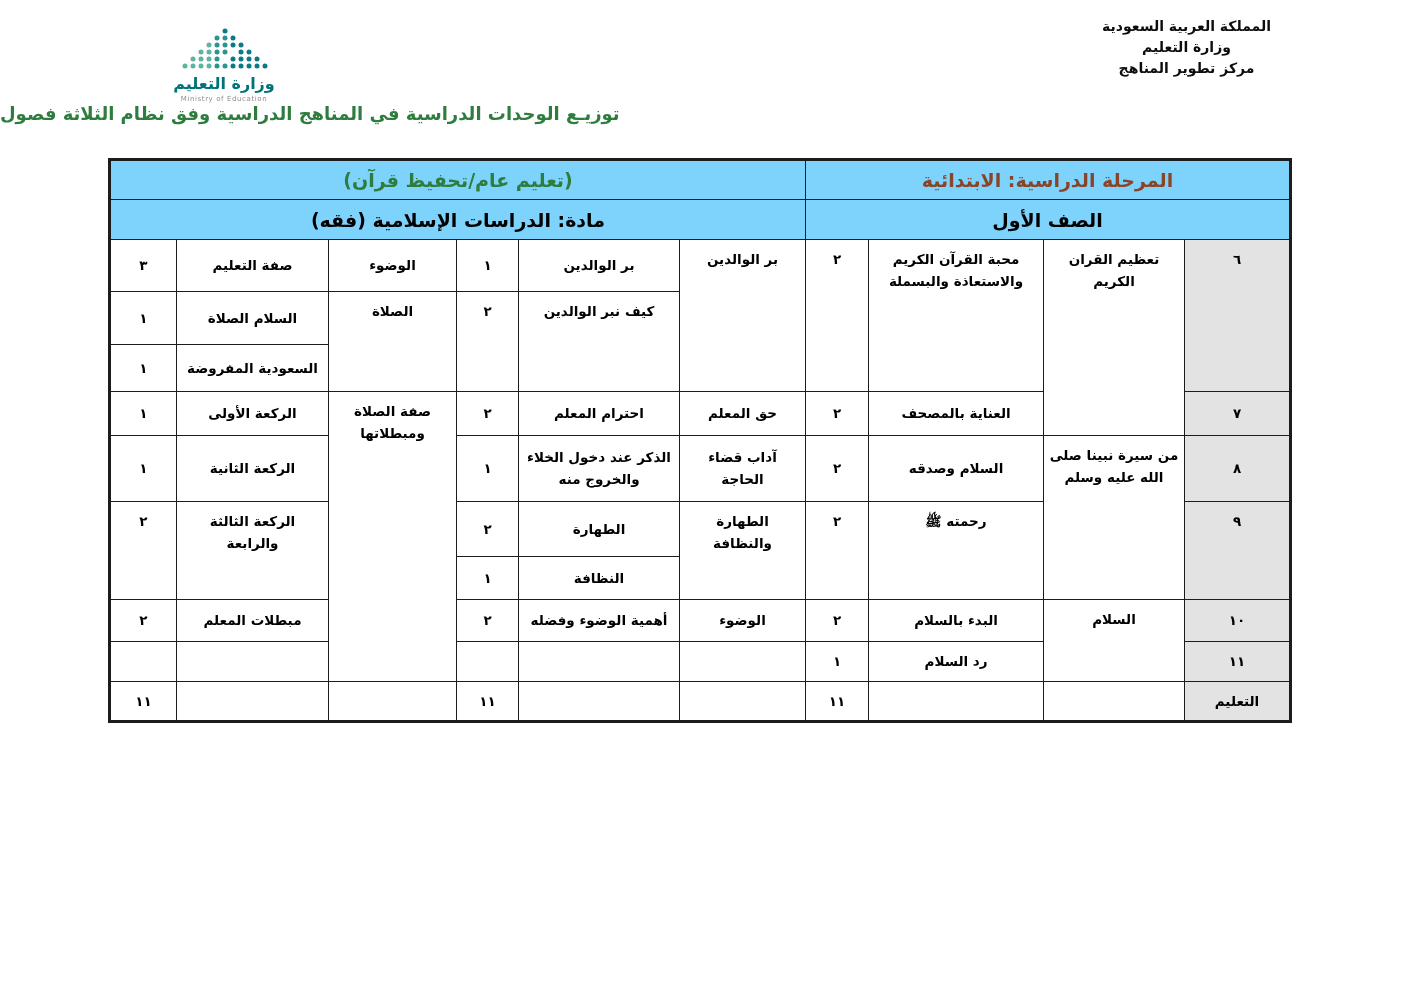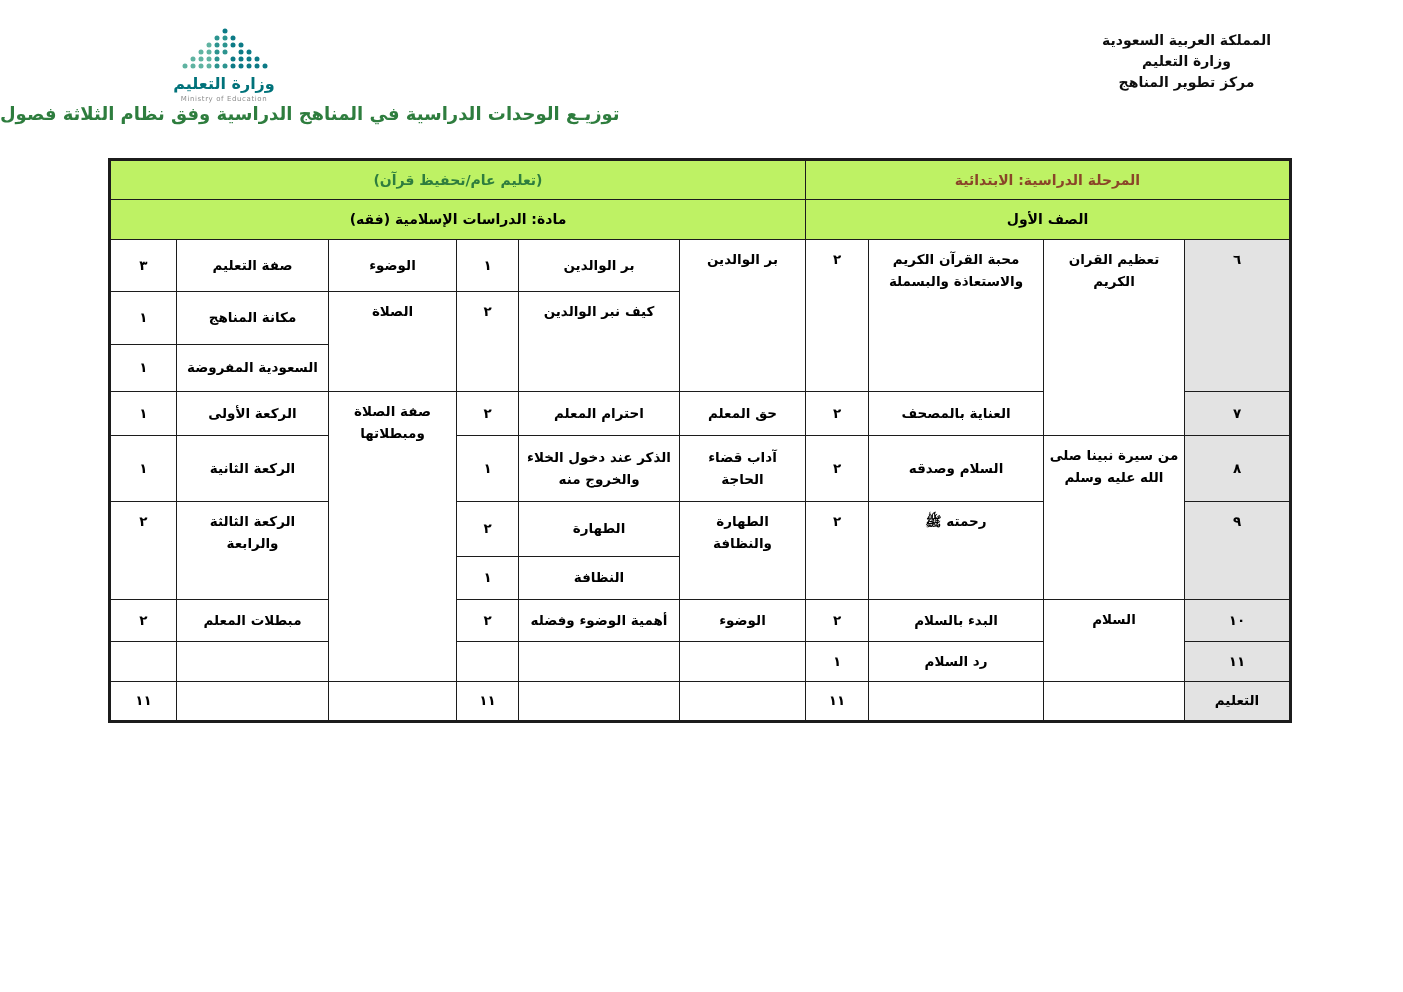--- a/index.html
+++ b/index.html
@@ -6,21 +6,21 @@
   html,body { width: 1403px; height: 992px; }
   body {
     background: #ffffff;
     font-family: "DejaVu Sans", sans-serif;
     position: relative;
     direction: rtl;
     color: #000;
   }
   
   .letterhead {
-    position: absolute; top: 30px; right: 132px;
+    position: absolute; top: 16px; right: 132px;
     text-align: center; font-size: 14px; font-weight: 700;
     line-height: 1.5; color: #0d0d0d;
   }
   
   .logo {
     position: absolute; top: 24px; left: 165px; width: 118px;
     text-align: center; direction: ltr;
   }
   .logo svg { display: block; margin: 0 auto; }
   .logo-wordmark { color: #00727a; font-weight: 700; font-size: 16px; direction: rtl; }
@@ -37,21 +37,21 @@
     width: 1181px; direction: rtl;
     border: 3px solid #1c1c1c;
   }
   .curriculum td {
     border: 1.8px solid #1c1c1c;
     text-align: center; vertical-align: middle;
     font-weight: 700; font-size: 13.5px; color: #000;
     padding: 4px 5px; overflow: hidden; word-wrap: break-word;
     line-height: 1.6;
   }
-  .curriculum .hdr { background: #bef264; height: 40px; font-size: 14px; }
+  .curriculum .hdr { background: #7dd3fc; height: 40px; font-size: 19px; }
   .curriculum .stage   { color: #8a4528; }
   .curriculum .program { color: #2e7d3e; }
   .curriculum .week, .curriculum .total { background: #e3e3e3; }
   .curriculum .vtop { vertical-align: top; padding-top: 9px; }
   tbody tr:nth-child(1)  { height: 52px; }
   tbody tr:nth-child(2)  { height: 53px; }
   tbody tr:nth-child(3)  { height: 47px; }
   tbody tr:nth-child(4)  { height: 44px; }
   tbody tr:nth-child(5)  { height: 66px; }
   tbody tr:nth-child(6)  { height: 55px; }
@@ -154,21 +154,21 @@
           <td class="sub">بر الوالدين</td>
           <td class="num">١</td>
           <td class="unit">الوضوء</td>
           <td class="topic">صفة التعليم</td>
           <td class="num">٣</td>
         </tr>
         <tr>
           <td rowspan="2" class="vtop sub">كيف نبر الوالدين</td>
           <td rowspan="2" class="vtop num">٢</td>
           <td rowspan="2" class="vtop unit">الصلاة</td>
-          <td class="topic">مكانة المناهج</td>
+          <td class="topic">السلام الصلاة</td>
           <td class="num">١</td>
         </tr>
         <tr>
           <td class="topic">السعودية المفروضة</td>
           <td class="num">١</td>
         </tr>
         <tr>
           <td class="week">٧</td>
           <td class="topic">العناية بالمصحف</td>
           <td class="num">٢</td>

